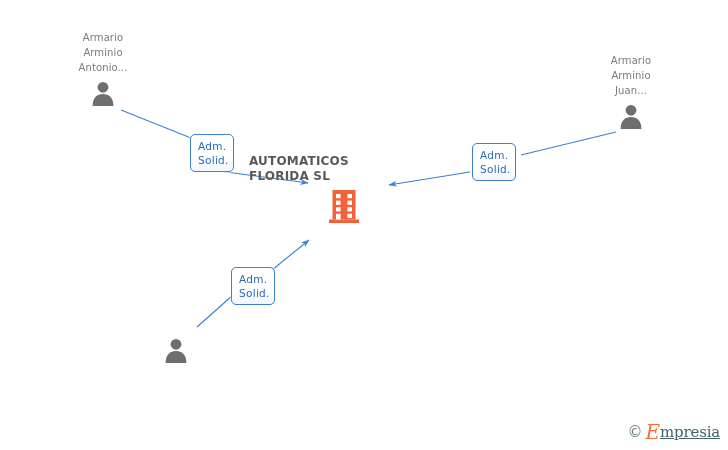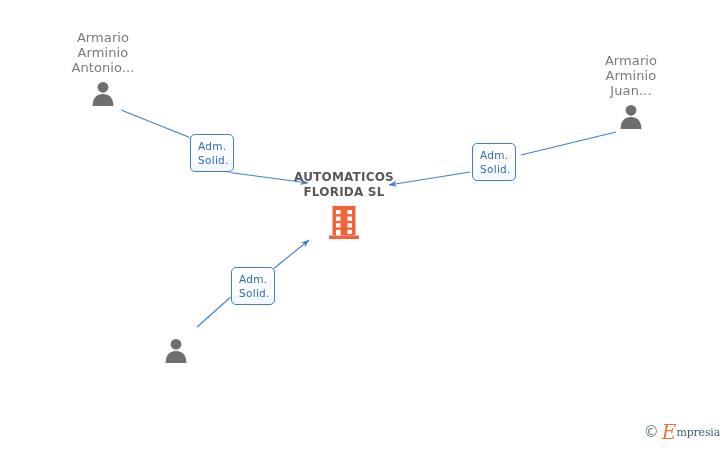--- a/index.html
+++ b/index.html
@@ -27,39 +27,37 @@
     pointer-events: none;
   }
 
   
   .person {
     position: absolute;
     width: 150px;
     text-align: center;
   }
   .person-label {
-    font-size: 13px;
+    font-size: 10px;
     line-height: 15px;
     color: #7a7a7a;
     letter-spacing: 0.1px;
     white-space: pre-line;
   }
   .person-icon {
     display: block;
     margin: 0 auto;
   }
   .person.label-top .person-icon { margin-top: 4px; }
   .person.label-bottom .person-label { margin-top: 3px; }
 
   
   .company {
     position: absolute;
     width: 190px;
-    text-align: center;
-    margin-top: 16px;
   }
   .company-title {
     font-size: 12px;
     line-height: 15px;
     font-weight: bold;
     color: #595959;
     letter-spacing: 0.2px;
     white-space: pre-line;
   }
   .company-icon {
@@ -105,24 +103,25 @@
   #watermark .brand-e {
     font-family: "DejaVu Serif", serif;
     font-style: italic;
     font-size: 20px;
     color: #f2713a;
     line-height: 1;
     margin-right: 0px;
   }
   #watermark .brand-rest {
     font-family: "DejaVu Serif", serif;
-    font-size: 11px;
+    font-size: 15px;
     color: #44616b;
     line-height: 1;
     letter-spacing: -0.2px;
+    text-decoration: underline;
   }
 </style>
 </head>
 <body>
 
 <div id="canvas">
 
   <svg id="edges" viewBox="0 0 728 450" width="728" height="450">
     <defs>
       <marker id="arrow" markerWidth="9" markerHeight="9" refX="7.5" refY="3.2" orient="auto" markerUnits="strokeWidth">

